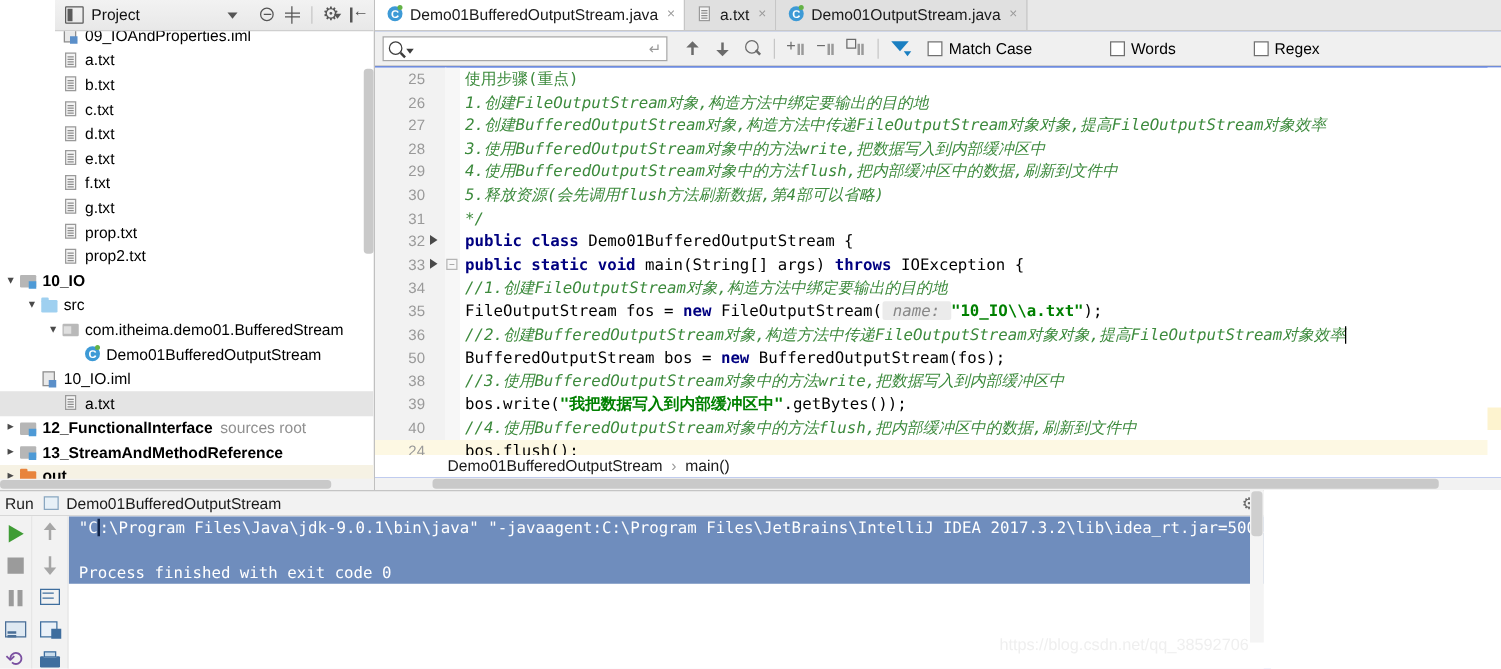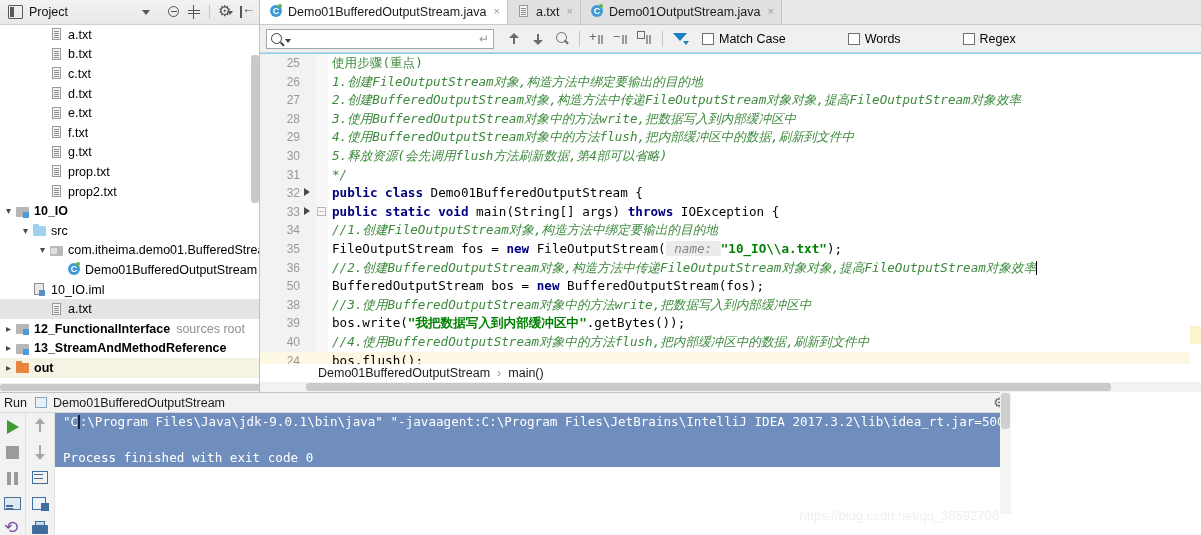--- a/index.html
+++ b/index.html
@@ -18,26 +18,27 @@
 
   
   .top-area {
     position: absolute; left: 0; top: 0;
     width: 1201px; height: 392px;
     display: flex;
   }
 
   
   .project-panel {
-    width: 260px; height: 392px;
+    width: 300px; height: 392px;
     background: #ffffff;
     position: relative;
     border-right: 1px solid #c0c0c0;
     box-sizing: border-box;
     overflow: hidden;
+    padding-left: 44px;
   }
   .project-header {
     height: 25px;
     background: linear-gradient(#f2f2f2,#e8e8e8);
     border-bottom: 1px solid #cfcfcf;
     display: flex; align-items: center;
     padding: 0 4px;
     box-sizing: border-box;
   }
   .proj-icon {
@@ -207,21 +208,21 @@
     background: #c9c9c9; border-radius: 3px;
   }
   .tree-vscroll {
     position: absolute; right: 0; top: 55px; width: 8px; height: 148px;
     background: #c9c9c9; border-radius: 3px;
   }
 
   
   .editor-panel {
     flex: 1; height: 392px; position: relative;
-    background: #7dd3fc; overflow: hidden;
+    background: #1d4ed8; overflow: hidden;
   }
   .tabs {
     height: 25px; background: #e8e8e8;
     border-bottom: 1px solid #c8c8c8;
     display: flex; align-items: flex-end;
     box-sizing: border-box;
   }
   .tab {
     height: 25px; display: flex; align-items: center;
     padding: 0 7px 0 8px;
@@ -587,20 +588,26 @@
         <span class="hdr-spacer"></span>
         <span class="hdr-caret"></span>
         <span class="hdr-ico ico-collapse"></span>
         <span class="hdr-ico ico-target"></span>
         <span class="hdr-div"></span>
         <span class="hdr-ico ico-gear"></span>
         <span class="hdr-ico ico-hide"></span>
       </div>
 
       <div class="tree" id="tree-container">
+          <div class="tree-row" style="margin-top: -6px;">
+            <span class="ind" style="width: 34px;"></span>
+            <span class="arrow"></span>
+            <span class="ficon ic-iml"></span>
+            <span class="">09_IOAndProperties.iml</span>
+          </div>
           <div class="tree-row">
             <span class="ind" style="width: 34px;"></span>
             <span class="arrow"></span>
             <span class="ficon ic-txt"></span>
             <span class="">a.txt</span>
           </div>
           <div class="tree-row">
             <span class="ind" style="width: 34px;"></span>
             <span class="arrow"></span>
             <span class="ficon ic-txt"></span>

